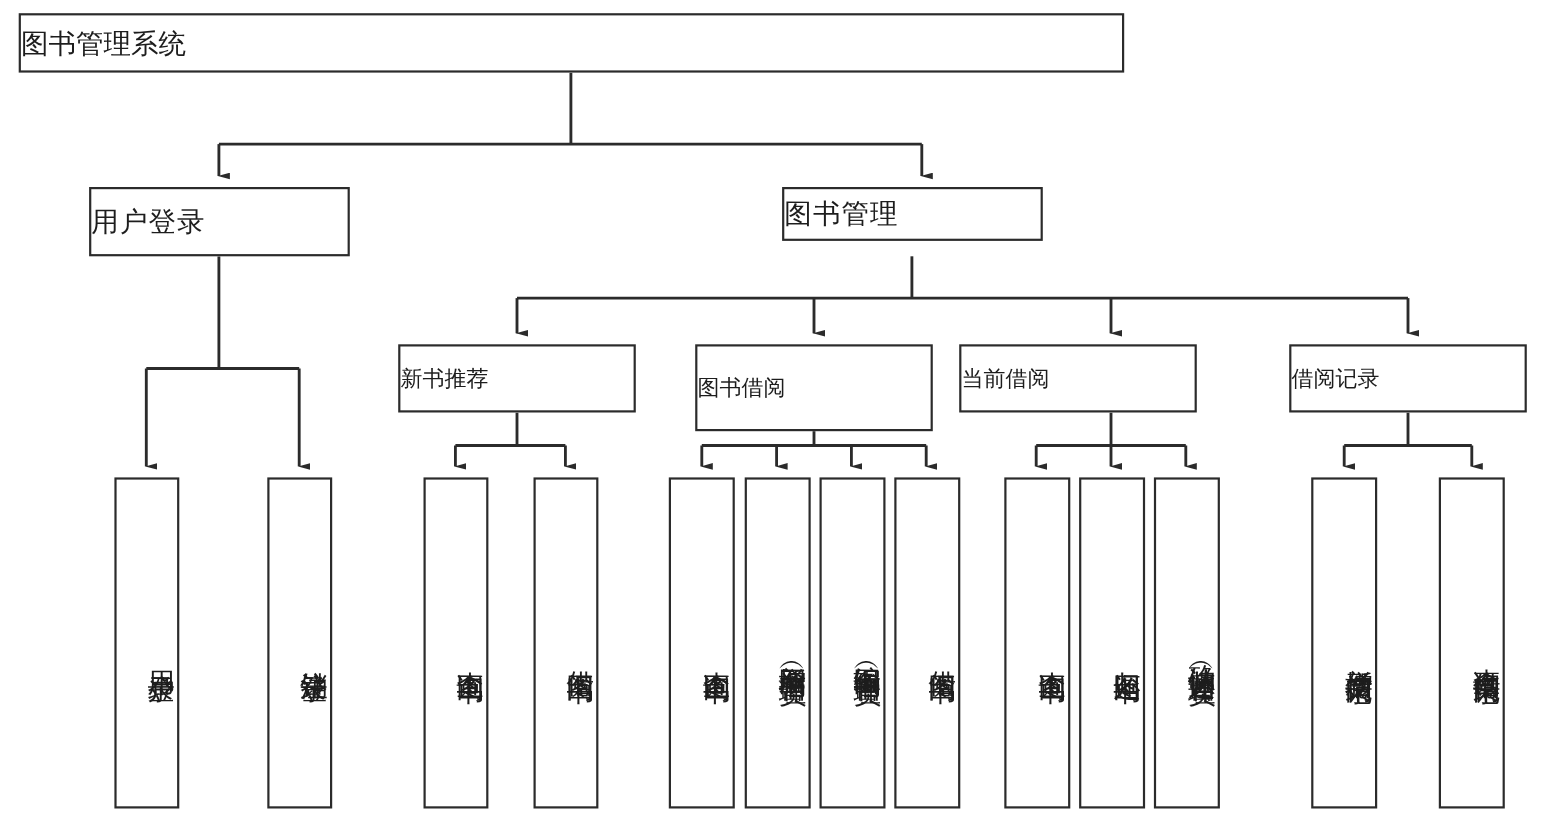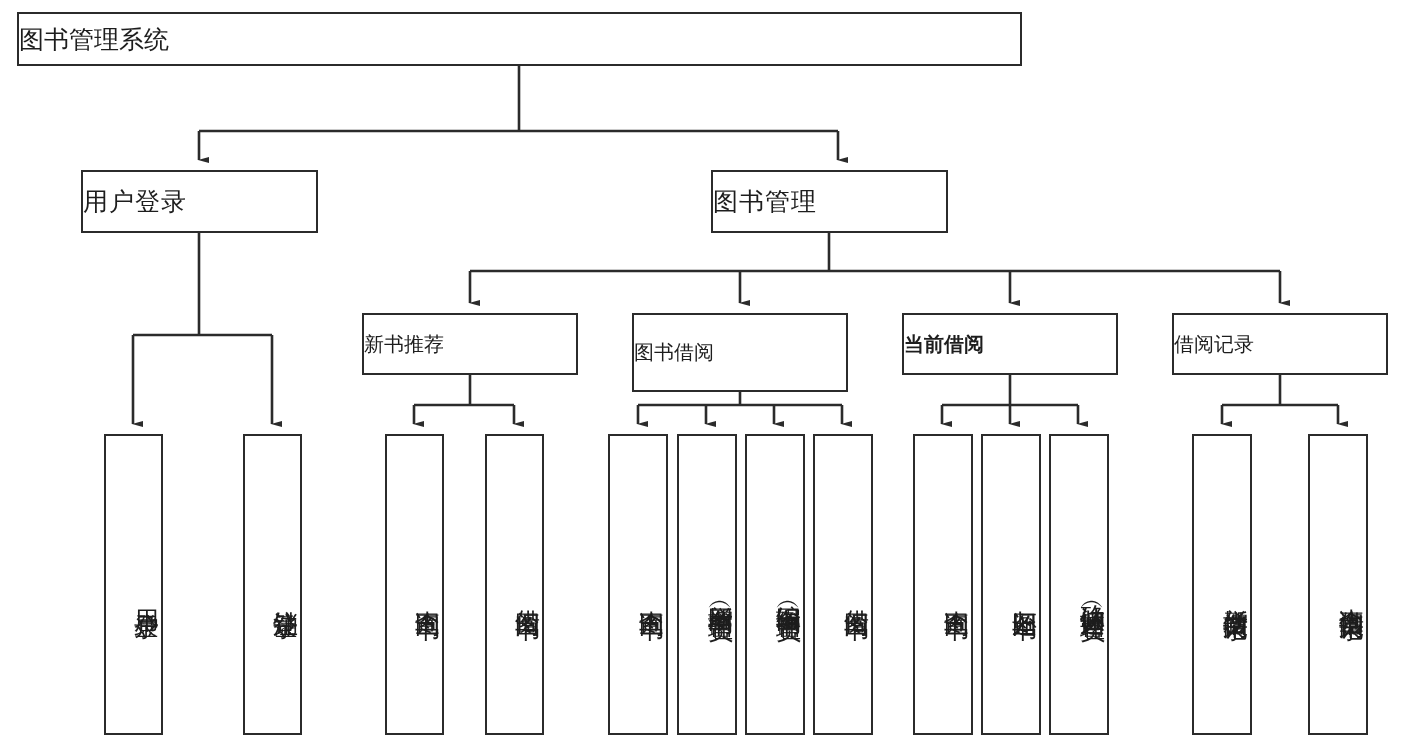--- a/index.html
+++ b/index.html
@@ -100,31 +100,31 @@
     </g>
   </svg>
 
   <div class="node root" style="left:17px;top:12px;width:1005px;height:54px;">
     <span>图书管理系统</span>
   </div>
 
   <div class="node h" style="left:81px;top:170px;width:237px;height:63px;">
     <span>用户登录</span>
   </div>
-  <div class="node h" style="left:711px;top:170px;width:237px;height:63px;">
+  <div class="node h" style="left:711px;top:170px;width:237px;height:49px;">
     <span>图书管理</span>
   </div>
 
   <div class="node lvl3" style="left:362px;top:313px;width:216px;height:62px;">
     <span>新书推荐</span>
   </div>
   <div class="node lvl3" style="left:632px;top:313px;width:216px;height:79px;">
     <span>图书借阅</span>
   </div>
-  <div class="node lvl3" style="left:902px;top:313px;width:216px;height:62px;font-weight:bold;">
+  <div class="node lvl3" style="left:872px;top:313px;width:216px;height:62px;">
     <span>当前借阅</span>
   </div>
   <div class="node lvl3" style="left:1172px;top:313px;width:216px;height:62px;">
     <span>借阅记录</span>
   </div>
 
   <div class="node leaf" style="left:104px;top:434px;width:59px;height:301px;">
     <span class="leaf-text">用户登录</span>
   </div>
   <div class="node leaf" style="left:243px;top:434px;width:59px;height:301px;">

